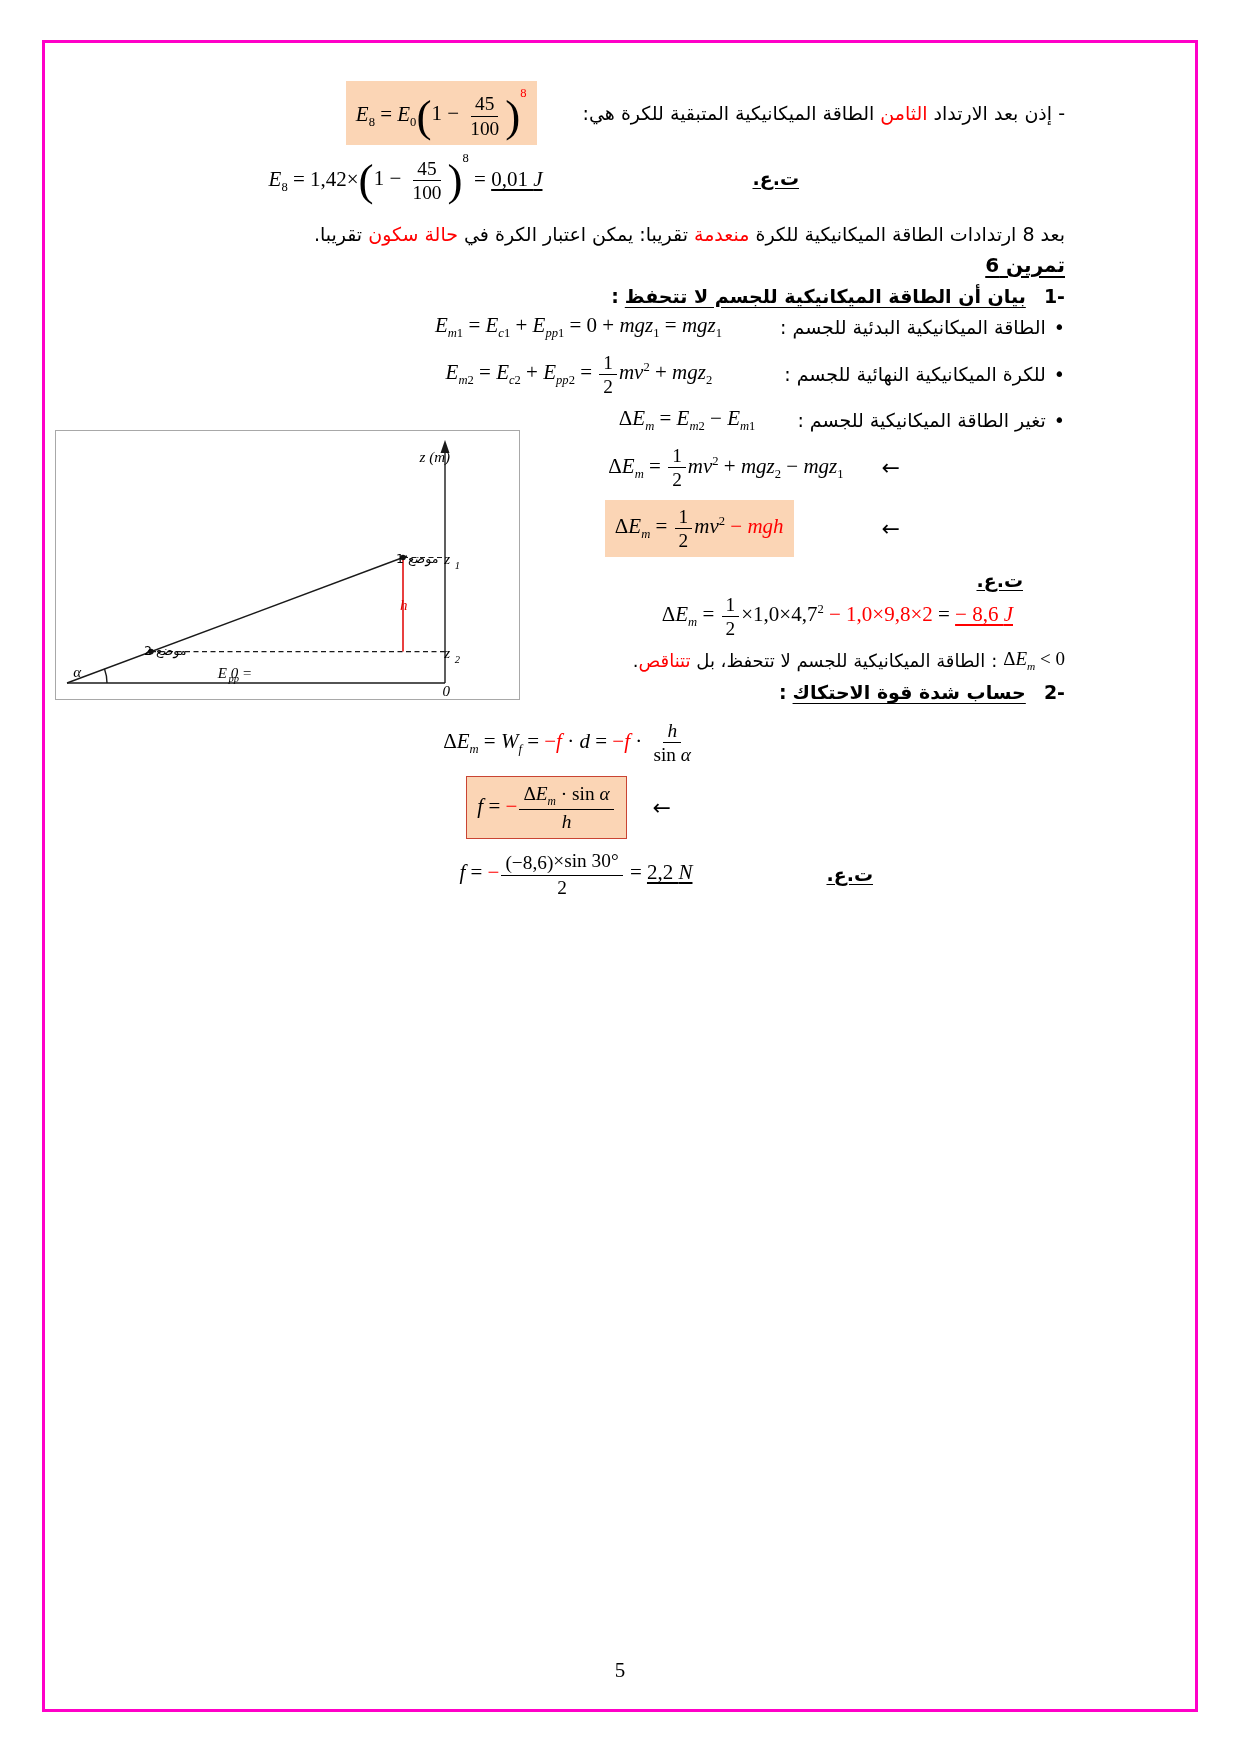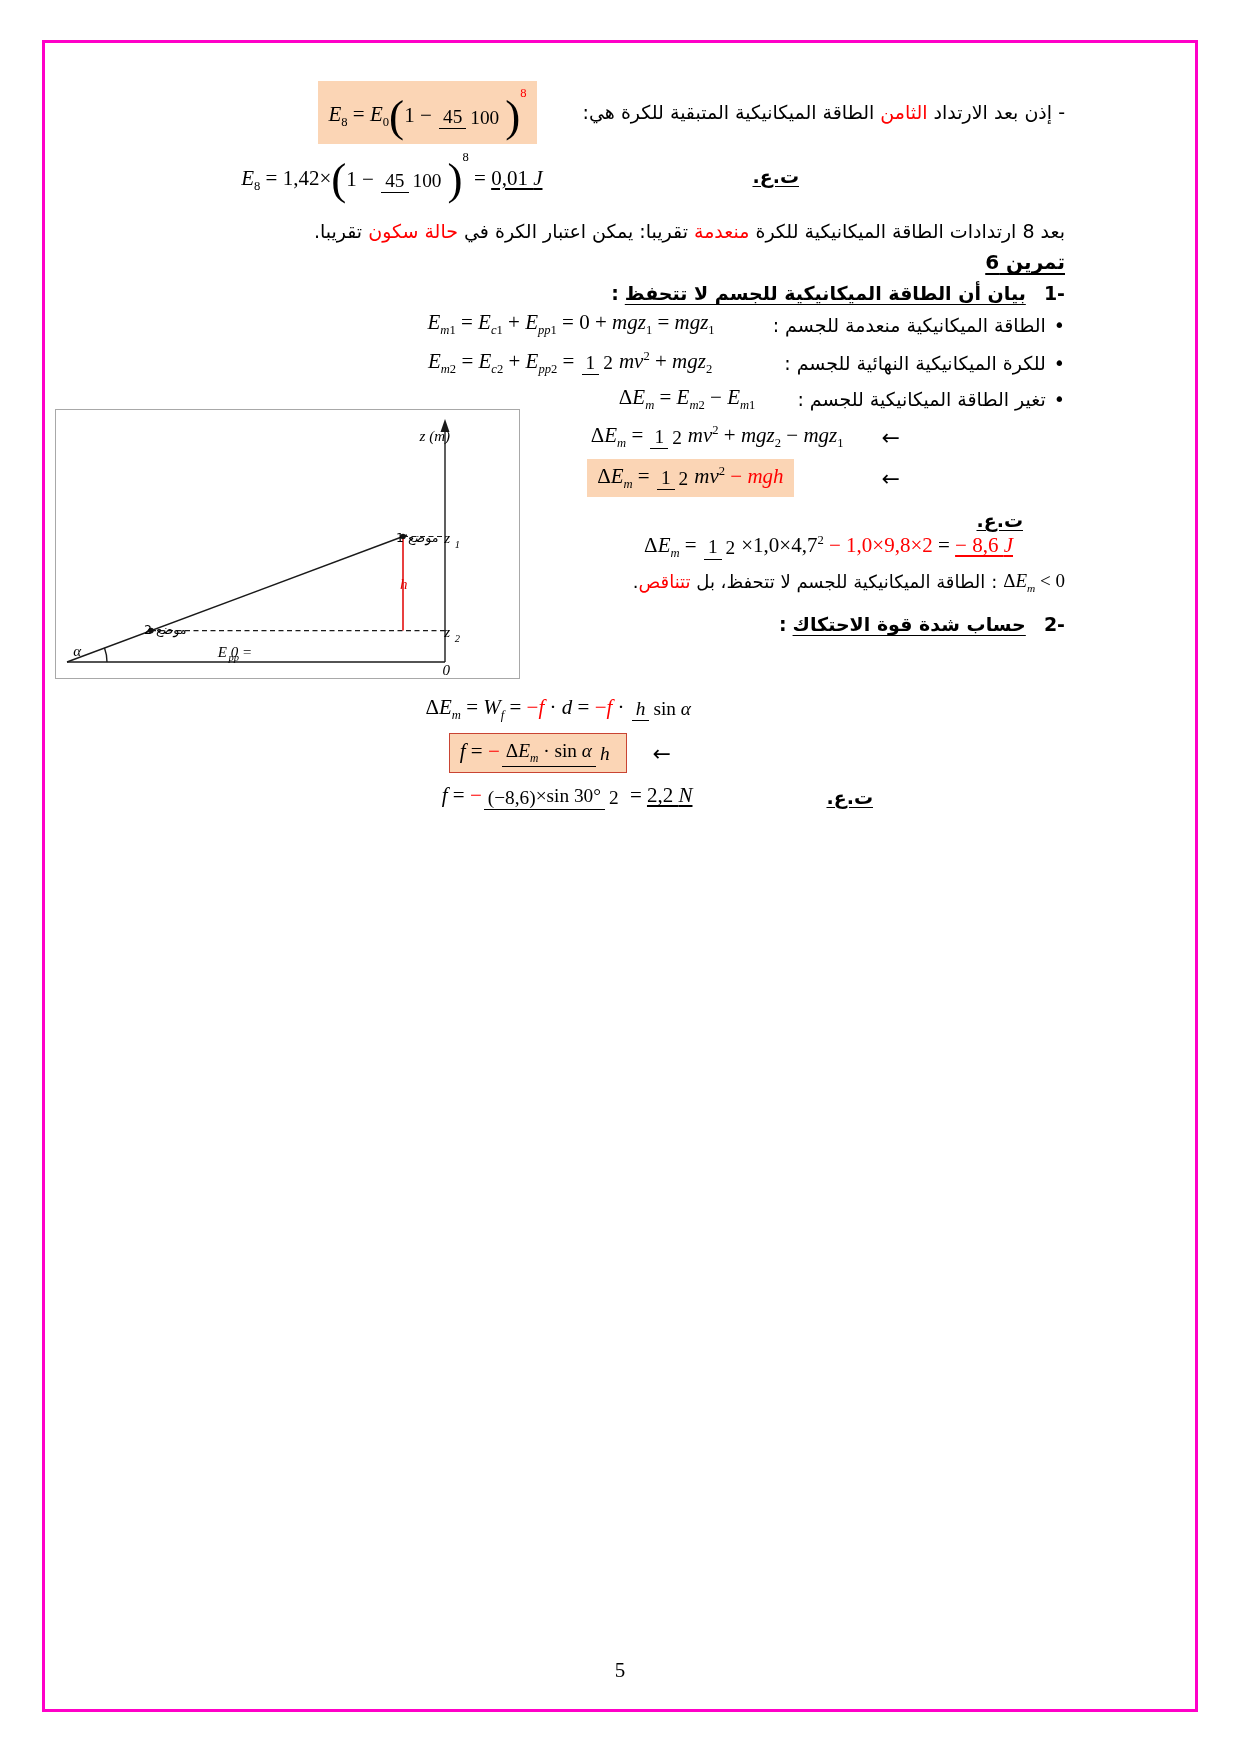--- a/index.html
+++ b/index.html
@@ -16,21 +16,21 @@
   .box-red{border:1px solid #c94433;}
   .arrow{font-size:22px;font-family:"DejaVu Sans",sans-serif;}
 
   
   .eq{direction:ltr;unicode-bidi:isolate;display:inline-block;font-family:"Liberation Serif",serif;
       font-size:21px;white-space:nowrap;color:#000;}
   .eq .mi{font-style:italic;}
   .eq sub{font-size:0.6em;}
   .eq sup{font-size:0.6em;}
   .eq .hi{vertical-align:1.9em;}
-  .mfrac{display:inline-flex;flex-direction:row;align-items:center;vertical-align:middle;
+  .mfrac{display:inline-flex;flex-direction:column;align-items:center;vertical-align:middle;
          font-size:0.92em;line-height:1.2;margin:0 2px;}
   .mfrac .fn{border-bottom:1.2px solid currentColor;padding:0 4px;}
   .mfrac .fd{padding:0 4px;}
   .mpar{display:inline-flex;align-items:center;vertical-align:middle;}
   .mpar>.br{line-height:1;}
   .mpar.big>.br{font-size:215%;font-weight:300;}
 
   
   .l-intro{margin-top:14px;}
   .l-intro .eq{margin-right:46px;}
@@ -63,21 +63,21 @@
   .r-final .arrow{margin-right:165px;}
   .r-final .eq{margin-right:88px;}
   .r-ta{margin-top:12px;}
   .r-ta .ta{margin-right:42px;}
   .r-num{margin-top:2px;}
   .r-num .eq{margin-right:52px;}
   .r-conc{margin-top:8px;font-size:18px;}
   .r-conc .ar{font-size:18px;}
   .r-conc .eq{font-size:19px;}
   .r-conc .sep{margin:0 6px;}
-  .r-q2{margin-top:20px;}
+  .r-q2{margin-top:9px;}
 
   .l-w{margin-top:16px;text-align:center;}
   .l-w .eq{margin-right:368px;}
   .l-f{margin-top:10px;}
   .l-f .arrow{margin-right:394px;}
   .l-f .eq{margin-right:26px;}
   .l-fn{margin-top:10px;}
   .l-fn .ta{margin-right:192px;}
   .l-fn .eq{margin-right:134px;}
 
@@ -134,21 +134,21 @@
       <span class="hul">تمرين 6</span>
     </div>
 
     <div class="line l-q1">
       <span class="q-num">-1</span>
       <span class="hul">بيان أن الطاقة الميكانيكية للجسم لا تتحفظ</span>
       <span class="b"> :</span>
     </div>
 
     <div class="line l-b1">
-      <span class="ar"><span class="bullet">•</span><span>الطاقة الميكانيكية منعدمة للجسم :</span></span>
+      <span class="ar"><span class="bullet">•</span><span>الطاقة الميكانيكية البدئية للجسم :</span></span>
       <span class="eq"><span><span class="mi">E</span><sub class="msub"><span><span class="mi">m</span><span>1</span></span></sub><span> = </span><span class="mi">E</span><sub class="msub"><span><span class="mi">c</span><span>1</span></span></sub><span> + </span><span class="mi">E</span><sub class="msub"><span><span class="mi">pp</span><span>1</span></span></sub><span> = 0 + </span><span class="mi">mgz</span><sub class="msub"><span>1</span></sub><span> = </span><span class="mi">mgz</span><sub class="msub"><span>1</span></sub></span></span>
     </div>
 
     <div class="line l-b2">
       <span class="ar"><span class="bullet">•</span><span>للكرة الميكانيكية النهائية للجسم :</span></span>
       <span class="eq"><span><span class="mi">E</span><sub class="msub"><span><span class="mi">m</span><span>2</span></span></sub><span> = </span><span class="mi">E</span><sub class="msub"><span><span class="mi">c</span><span>2</span></span></sub><span> + </span><span class="mi">E</span><sub class="msub"><span><span class="mi">pp</span><span>2</span></span></sub><span> = </span><span class="mfrac">
               <span class="fn"><span>1</span></span>
               <span class="fd"><span>2</span></span>
             </span><span class="mi">mv</span><sup class="msup"><span>2</span></sup><span> + </span><span class="mi">mgz</span><sub class="msub"><span>2</span></sub></span></span>
     </div>

